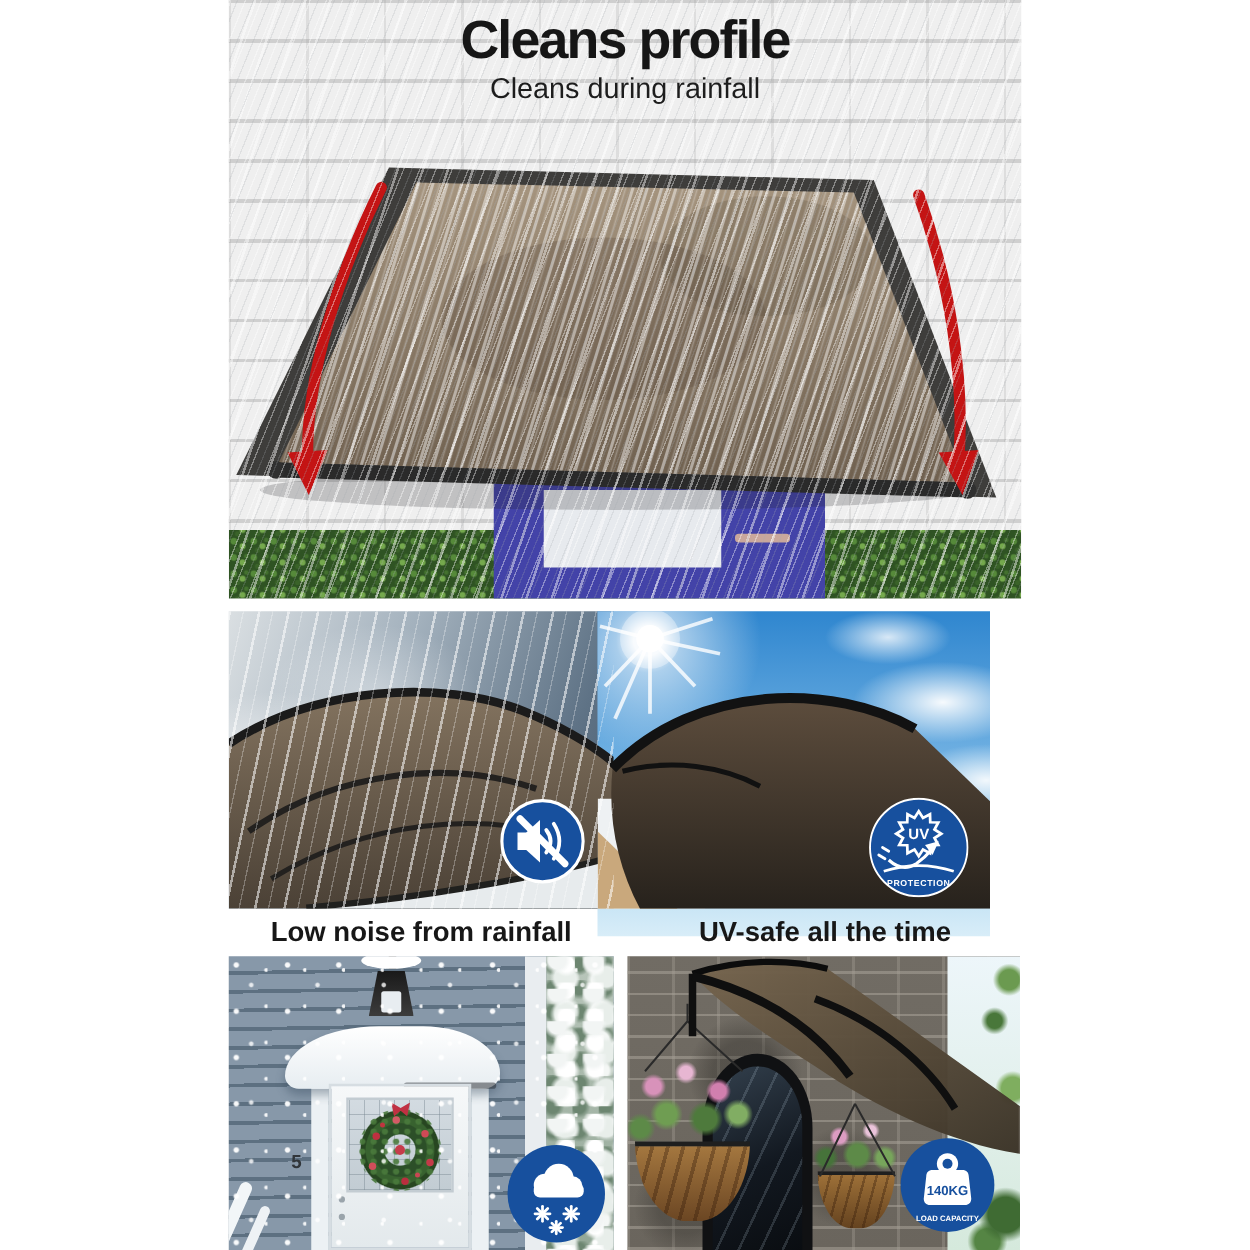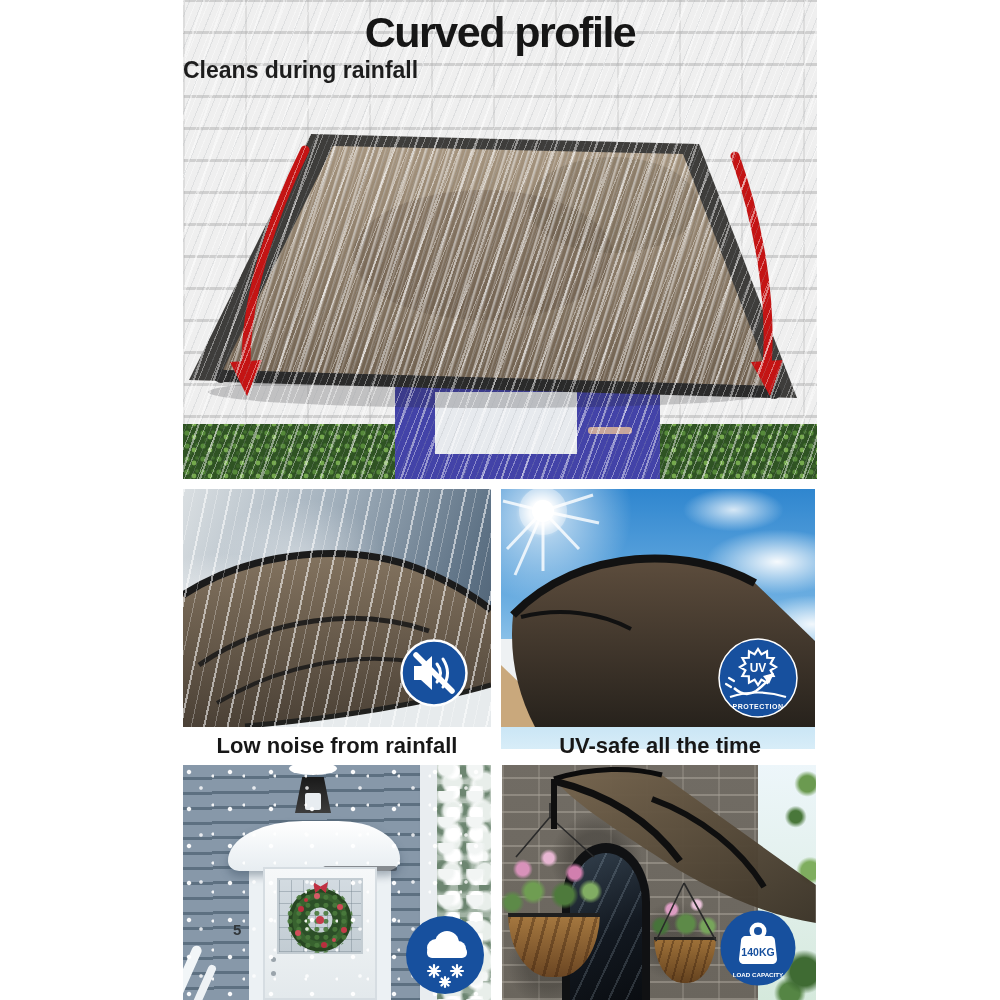--- a/index.html
+++ b/index.html
@@ -15,39 +15,39 @@
       repeating-linear-gradient(0deg, #efefef 0 29px, #cfcfcf 29px 32px);
   }
   .hero::after{content:"";position:absolute;inset:0;z-index:3;pointer-events:none;
     background-image:
       repeating-linear-gradient(112deg, rgba(255,255,255,.38) 0 1px, rgba(255,255,255,0) 1px 6px,
         rgba(165,170,175,.22) 6px 7px, rgba(255,255,255,0) 7px 12px),
       repeating-linear-gradient(109deg, rgba(255,255,255,.45) 0 2px, transparent 2px 19px);
   }
   .hero-title{position:absolute;z-index:4;top:8px;left:0;width:100%;text-align:center;margin:0;
     font-size:43px;font-weight:bold;letter-spacing:-1.5px;color:#161616;}
-  .hero-sub{position:absolute;z-index:4;top:57px;left:0;width:100%;margin:0;
-    font-size:23px;font-weight:bold;color:#1d1d1d;}
+  .hero-sub{position:absolute;z-index:4;top:57px;left:0;width:100%;text-align:center;margin:0;
+    font-size:23px;font-weight:normal;color:#1d1d1d;}
   .scene{position:absolute;inset:0;z-index:2;}
   .arrow-path{stroke:var(--arrow-red,#c41414);stroke-width:9;fill:none;stroke-linecap:round;}
   .arrow-head{fill:var(--arrow-red,#c41414);}
   .door-rect{fill:var(--door-blue,#4343a8);}
 
   
   .cell{position:absolute;overflow:hidden;}
   .cell-ml{left:183px;top:489px;width:308px;height:238px;
     background:
       radial-gradient(ellipse 150px 95px at 12% 55%, rgba(255,255,255,.8), transparent 70%),
       radial-gradient(ellipse 120px 80px at 38% 28%, rgba(255,255,255,.4), transparent 70%),
       linear-gradient(112deg,#dadfe2 0%,#a3b1bd 38%,#5f7386 78%,#46596c 100%);}
   .cell-ml::after{content:"";position:absolute;inset:0;z-index:5;pointer-events:none;
     background-image:
       repeating-linear-gradient(102deg, rgba(255,255,255,.55) 0 2px, rgba(255,255,255,0) 2px 11px,
         rgba(255,255,255,.28) 11px 12px, rgba(255,255,255,0) 12px 23px);}
-  .cell-mr{left:501px;top:489px;width:314px;height:260px;
+  .cell-mr{left:478px;top:489px;width:314px;height:260px;
     background:
       radial-gradient(circle at 13% 9%, rgba(255,255,255,.95) 0 12px, rgba(255,255,255,.55) 26px, rgba(255,255,255,0) 90px),
       radial-gradient(ellipse 100px 45px at 88% 28%, rgba(255,255,255,.95), transparent 72%),
       radial-gradient(ellipse 85px 40px at 99% 52%, rgba(255,255,255,.9), transparent 72%),
       radial-gradient(ellipse 70px 30px at 74% 8%, rgba(255,255,255,.8), transparent 72%),
       linear-gradient(180deg,#2f86cf 0%,#6fb0e2 45%,#b7dcf2 80%,#d8edf8 100%);}
   .caption{position:absolute;top:727px;height:38px;z-index:2;display:flex;align-items:center;
     justify-content:center;font-size:22px;font-weight:600;color:#171717;}
   .caption-noise{left:183px;width:308px;}
   .caption-uv{left:503px;width:314px;}
@@ -218,21 +218,21 @@
       </g>
       <g>
         <path class="arrow-path" d="M122,150 C86,222 62,302 63,368"></path>
         <polygon class="arrow-head" points="47,362 79,360 64,396"></polygon>
       </g>
       <g>
         <path class="arrow-path" d="M552,156 C577,226 589,303 584,368"></path>
         <polygon class="arrow-head" points="568,362 600,360 587,396"></polygon>
       </g>
     </svg>
-    <h1 class="hero-title">Curved profile</h1>
+    <h1 class="hero-title">Cleans profile</h1>
     <p class="hero-sub">Cleans during rainfall</p>
   </figure>
 
   <figure class="cell cell-ml">
     <svg class="scene" viewBox="0 0 308 238">
       <defs>
         <linearGradient id="gMl" x1="0" y1="0" x2="0" y2="1">
           <stop offset="0" stop-color="#83735f"></stop>
             <stop offset="1" stop-color="#4b4136"></stop>
         </linearGradient>

